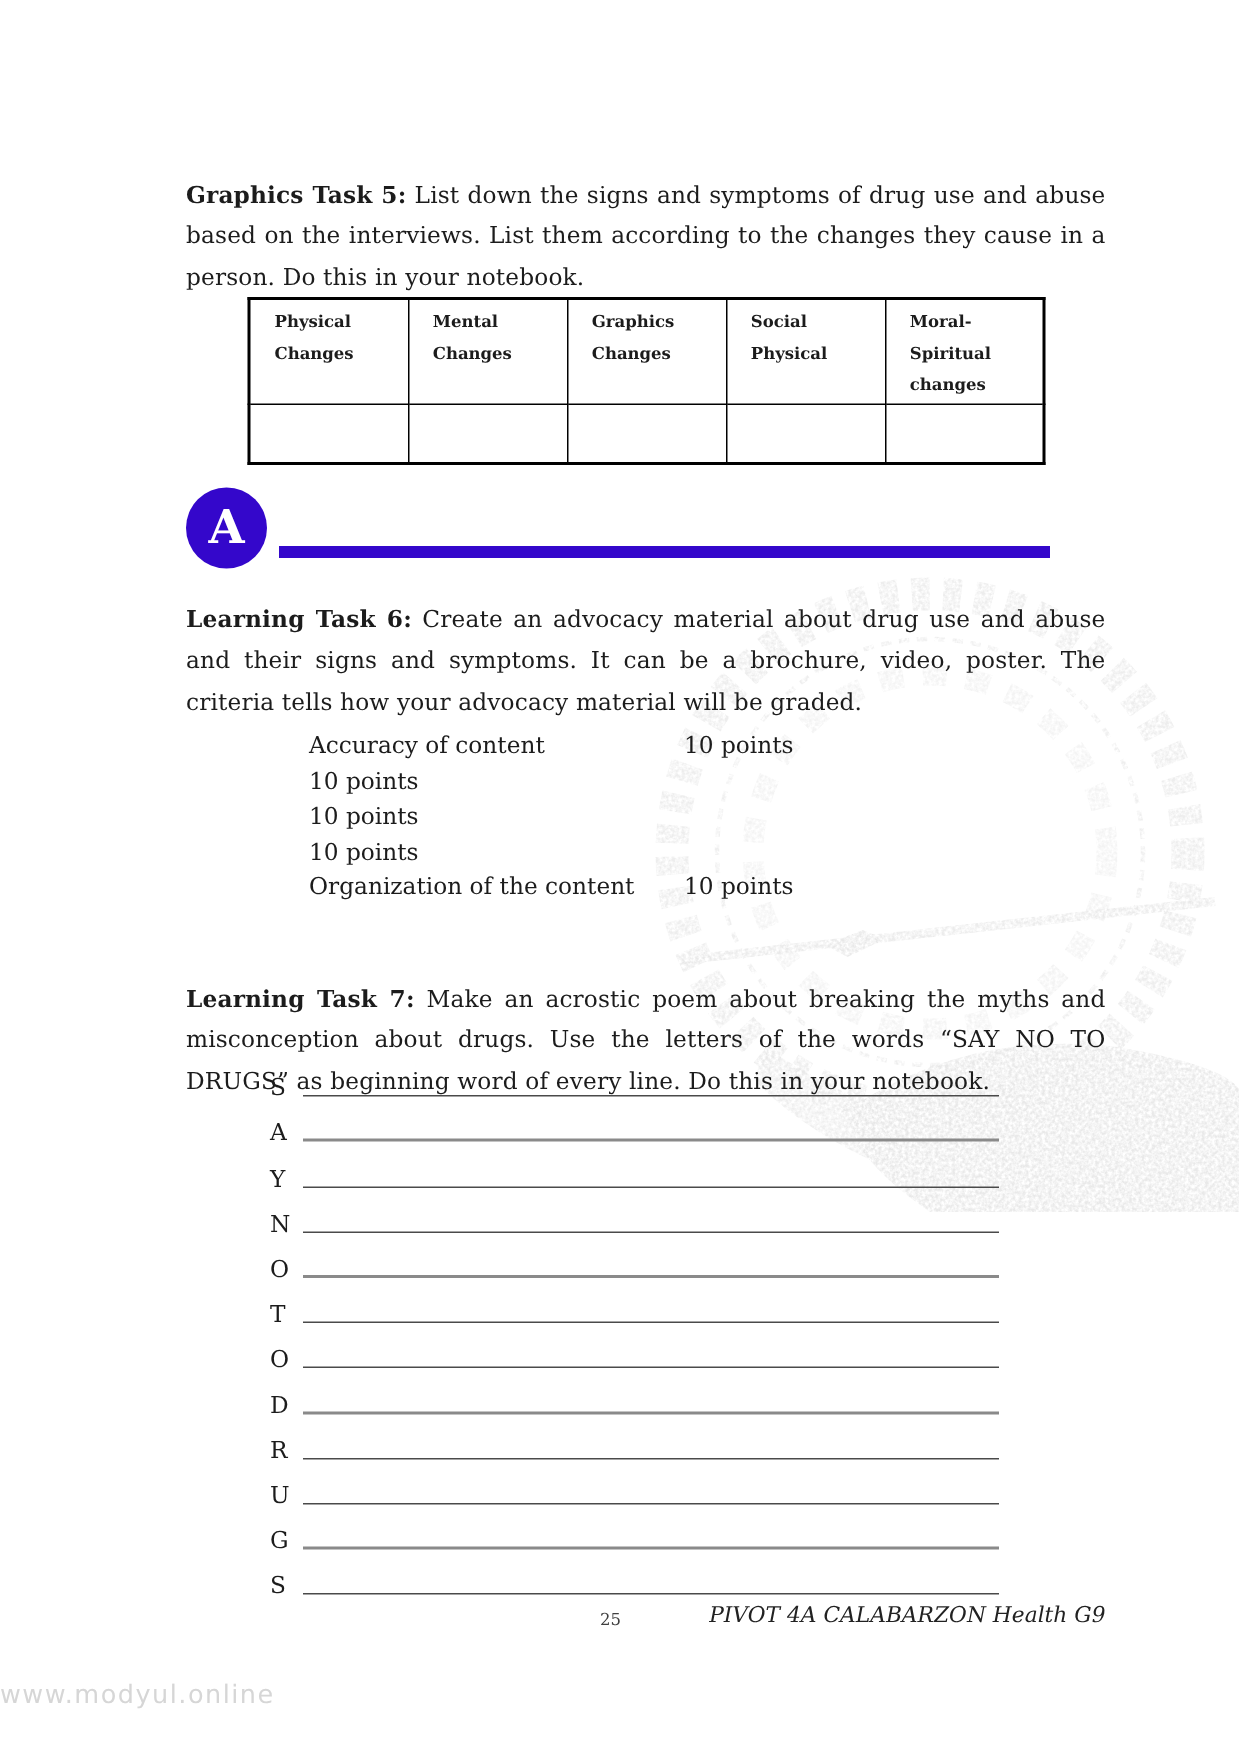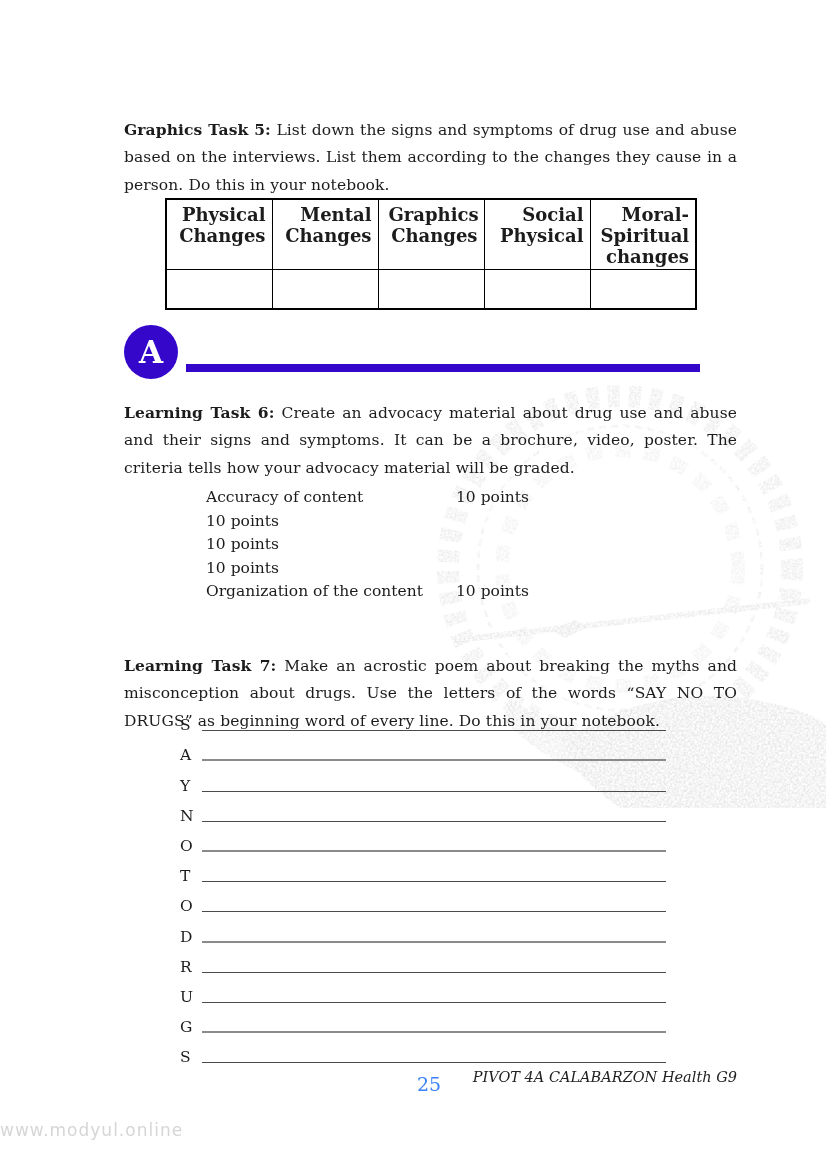--- a/index.html
+++ b/index.html
@@ -21,23 +21,23 @@
   }
   .para .b{font-weight:bold;}
   #para-task5{top:100px;}
   #para-task6{top:383px;}
   #para-task7{top:636px;}
   
   .table-wrap{position:absolute;top:198px;left:165px;}
   table.doc-table{border-collapse:collapse;width:532px;table-layout:fixed;border:2px solid #000;}
   table.doc-table td{border:1.6px solid #000;}
   .doc-table .hdr{
-    font-weight:bold;font-size:18px;line-height:21px;
-    text-align:right;vertical-align:top;
-    padding:4px 6px 2px 10px;height:62px;
+    font-weight:bold;font-size:11px;line-height:21px;
+    text-align:left;vertical-align:top;
+    padding:4px 6px 2px 16px;height:62px;
   }
   .doc-table .blank{height:36px;}
   
   .marker{position:absolute;top:325px;left:124px;width:576px;height:56px;}
   .marker .circle{
     position:absolute;left:0;top:0;
     width:54px;height:54px;border-radius:50%;
     background:#3407cb;color:#ffffff;
     font-weight:bold;font-size:31px;
     display:flex;align-items:center;justify-content:center;
@@ -54,21 +54,21 @@
   
   .acrostic{position:absolute;top:709px;left:180px;width:486px;}
   .acr-row{display:flex;align-items:flex-end;height:30.2px;}
   .acr-letter{
     font-size:15.5px;line-height:16px;
     width:16px;margin-bottom:6px;flex:0 0 auto;
   }
   .acr-line{flex:1;margin-left:6px;margin-bottom:8px;border-bottom:1.5px solid #4a4a4a;}
   .acr-row:nth-child(3n+2) .acr-line{border-bottom:2px solid #8a8a8a;}
   
-  .page-number{position:absolute;top:1073px;left:417px;font-size:19px;color:#3b82f6;}
+  .page-number{position:absolute;top:1073px;left:400px;font-size:11px;color:#404040;}
   .footer-title{
     position:absolute;top:1069px;right:89px;
     font-size:14.5px;font-style:italic;color:#222222;
   }
   
   .stamp{position:absolute;top:368px;left:415px;width:411px;height:440px;pointer-events:none;}
   .site-watermark{
     position:absolute;top:1120px;left:0;width:826px;
     font-family:"DejaVu Sans","Liberation Sans",sans-serif;
     font-size:17px;letter-spacing:1px;color:#d6d6d6;

